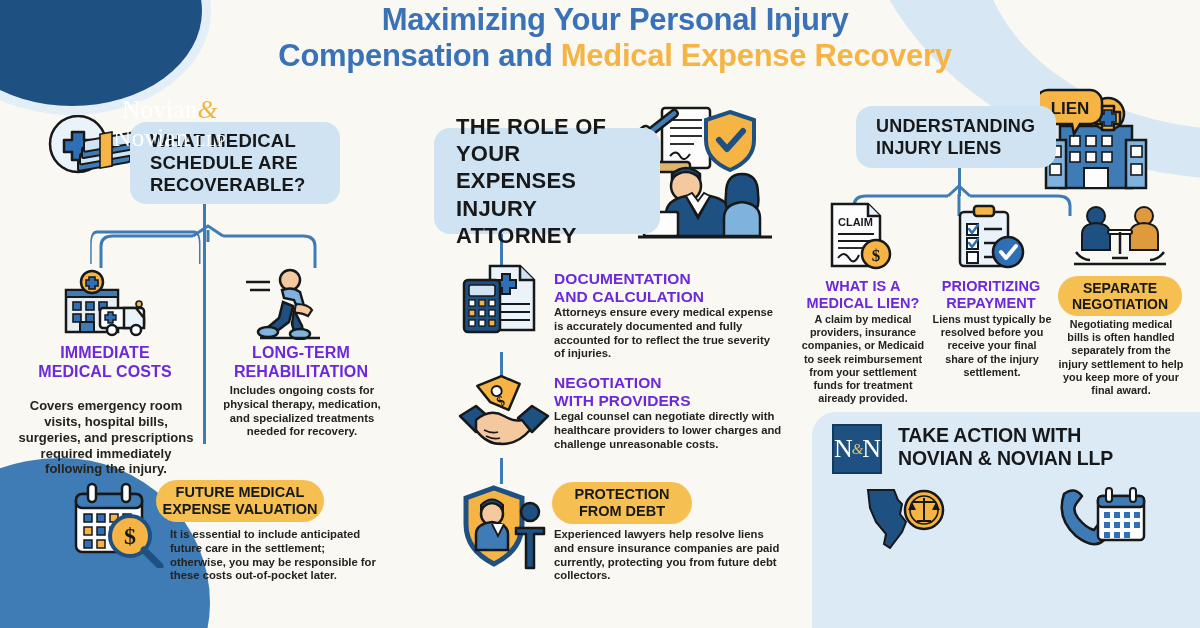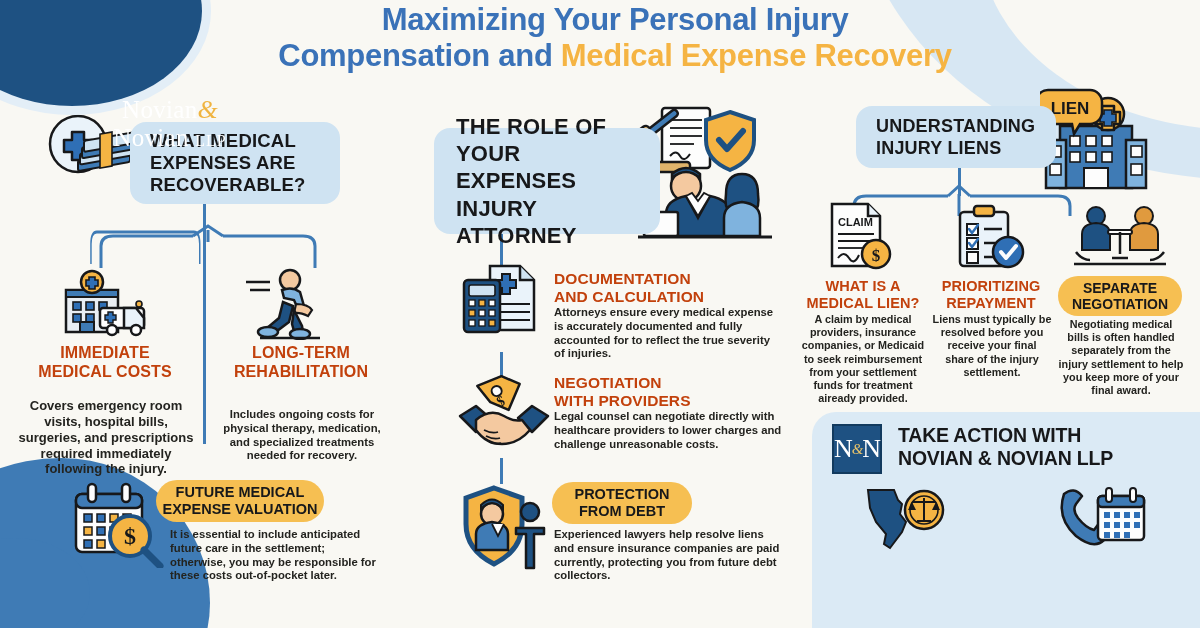--- a/index.html
+++ b/index.html
@@ -78,21 +78,21 @@
   .gold-pill{
     position:absolute;
     background:#f6bf52; border-radius:22px;
     font-weight:bold; color:#17181a;
     display:flex; align-items:center; justify-content:center;
     text-align:center; line-height:1.16;
     z-index:3;
   }
 
   .node-title{
-    position:absolute; font-weight:bold; color:#c2410c;
+    position:absolute; font-weight:bold; color:#6d28d9;
     text-align:center; line-height:1.16; letter-spacing:.1px;
   }
   .node-body{
     position:absolute; font-weight:bold; color:#23231f;
     text-align:center; line-height:1.22;
   }
   .left-title{ text-align:left; }
   .left-body{ text-align:left; }
 
   
@@ -162,21 +162,21 @@
     <rect x="2" y="8" width="52" height="11" rx="2" fill="#cfe3f2" stroke="#17181a" stroke-width="2" transform="skewY(-10)"></rect>
     <rect x="4" y="2" width="52" height="11" rx="2" fill="#3f7bb5" stroke="#17181a" stroke-width="2" transform="skewY(-10)"></rect>
     <rect x="6" y="-4" width="52" height="11" rx="2" fill="#cfe3f2" stroke="#17181a" stroke-width="2" transform="skewY(-10)"></rect>
     <rect x="22" y="-8" width="12" height="34" fill="#f5b443" stroke="#17181a" stroke-width="1.6" transform="skewY(-10)"></rect>
   </g>
 </svg>
 
 <div class="hdr-pill" style="left:130px;top:122px;width:210px;height:82px;padding-left:20px;font-size:18.5px;line-height:1.2;">
   <div>
     <span>WHAT MEDICAL</span>
-    <span>EXPENSES ARE</span>
+    <span>SCHEDULE ARE</span>
     <span>RECOVERABLE?</span>
   </div>
 </div>
 
 <div class="ln ln-v" style="left:203px;top:204px;height:30px;"></div>
 <svg class="conn" style="left:93px;top:230px;" width="230" height="40" viewBox="0 0 230 40">
   <path d="M4 38 V18 Q4 6 16 6 H214 Q226 6 226 18 V38" fill="none" stroke="#3f7bb5" stroke-width="3" transform="translate(-4,-4) scale(0.49,1)"></path>
   <path d="M8 38 V16 Q8 6 20 6 H100" fill="none" stroke="#3f7bb5" stroke-width="3"></path>
   <path d="M222 38 V16 Q222 6 210 6 H130" fill="none" stroke="#3f7bb5" stroke-width="3"></path>
   <line x1="115" y1="0" x2="115" y2="12" stroke="#3f7bb5" stroke-width="3"></line>
@@ -221,21 +221,21 @@
   <ellipse cx="30" cy="64" rx="10" ry="5" fill="#7fb3de" stroke="#17181a" stroke-width="2.5"></ellipse>
   <ellipse cx="62" cy="66" rx="10" ry="5" fill="#7fb3de" stroke="#17181a" stroke-width="2.5"></ellipse>
   <line x1="8" y1="14" x2="32" y2="14" stroke="#17181a" stroke-width="2.5"></line>
   <line x1="12" y1="22" x2="32" y2="22" stroke="#17181a" stroke-width="2.5"></line>
   <line x1="22" y1="70" x2="82" y2="70" stroke="#17181a" stroke-width="2.5"></line>
 </svg>
 <div class="node-title" style="left:216px;top:344px;width:170px;font-size:16px;">
   <div>LONG-TERM</div>
   <div>REHABILITATION</div>
 </div>
-<div class="node-body" style="left:222px;top:384px;width:160px;font-size:11.3px;margin-top:24px;">Includes ongoing costs for physical therapy, medication, and specialized treatments needed for recovery.</div>
+<div class="node-body" style="left:222px;top:384px;width:160px;font-size:11.3px;">Includes ongoing costs for physical therapy, medication, and specialized treatments needed for recovery.</div>
 
 <svg class="icon" style="left:70px;top:482px;" width="96" height="86" viewBox="0 0 96 86">
   <rect x="6" y="12" width="66" height="58" rx="6" fill="#fdfdfd" stroke="#17181a" stroke-width="2.5"></rect>
   <rect x="6" y="12" width="66" height="14" rx="6" fill="#3f7bb5" stroke="#17181a" stroke-width="2.5"></rect>
   <rect x="18" y="2" width="8" height="18" rx="4" fill="#fdfdfd" stroke="#17181a" stroke-width="2.5"></rect>
   <rect x="52" y="2" width="8" height="18" rx="4" fill="#fdfdfd" stroke="#17181a" stroke-width="2.5"></rect>
   <g stroke="#17181a" stroke-width="1.5">
     <rect x="14" y="32" width="8" height="8" fill="#2f6fb5"></rect>
       <rect x="27" y="32" width="8" height="8" fill="#2f6fb5"></rect>
     <rect x="40" y="32" width="8" height="8" fill="#f5b443"></rect>

